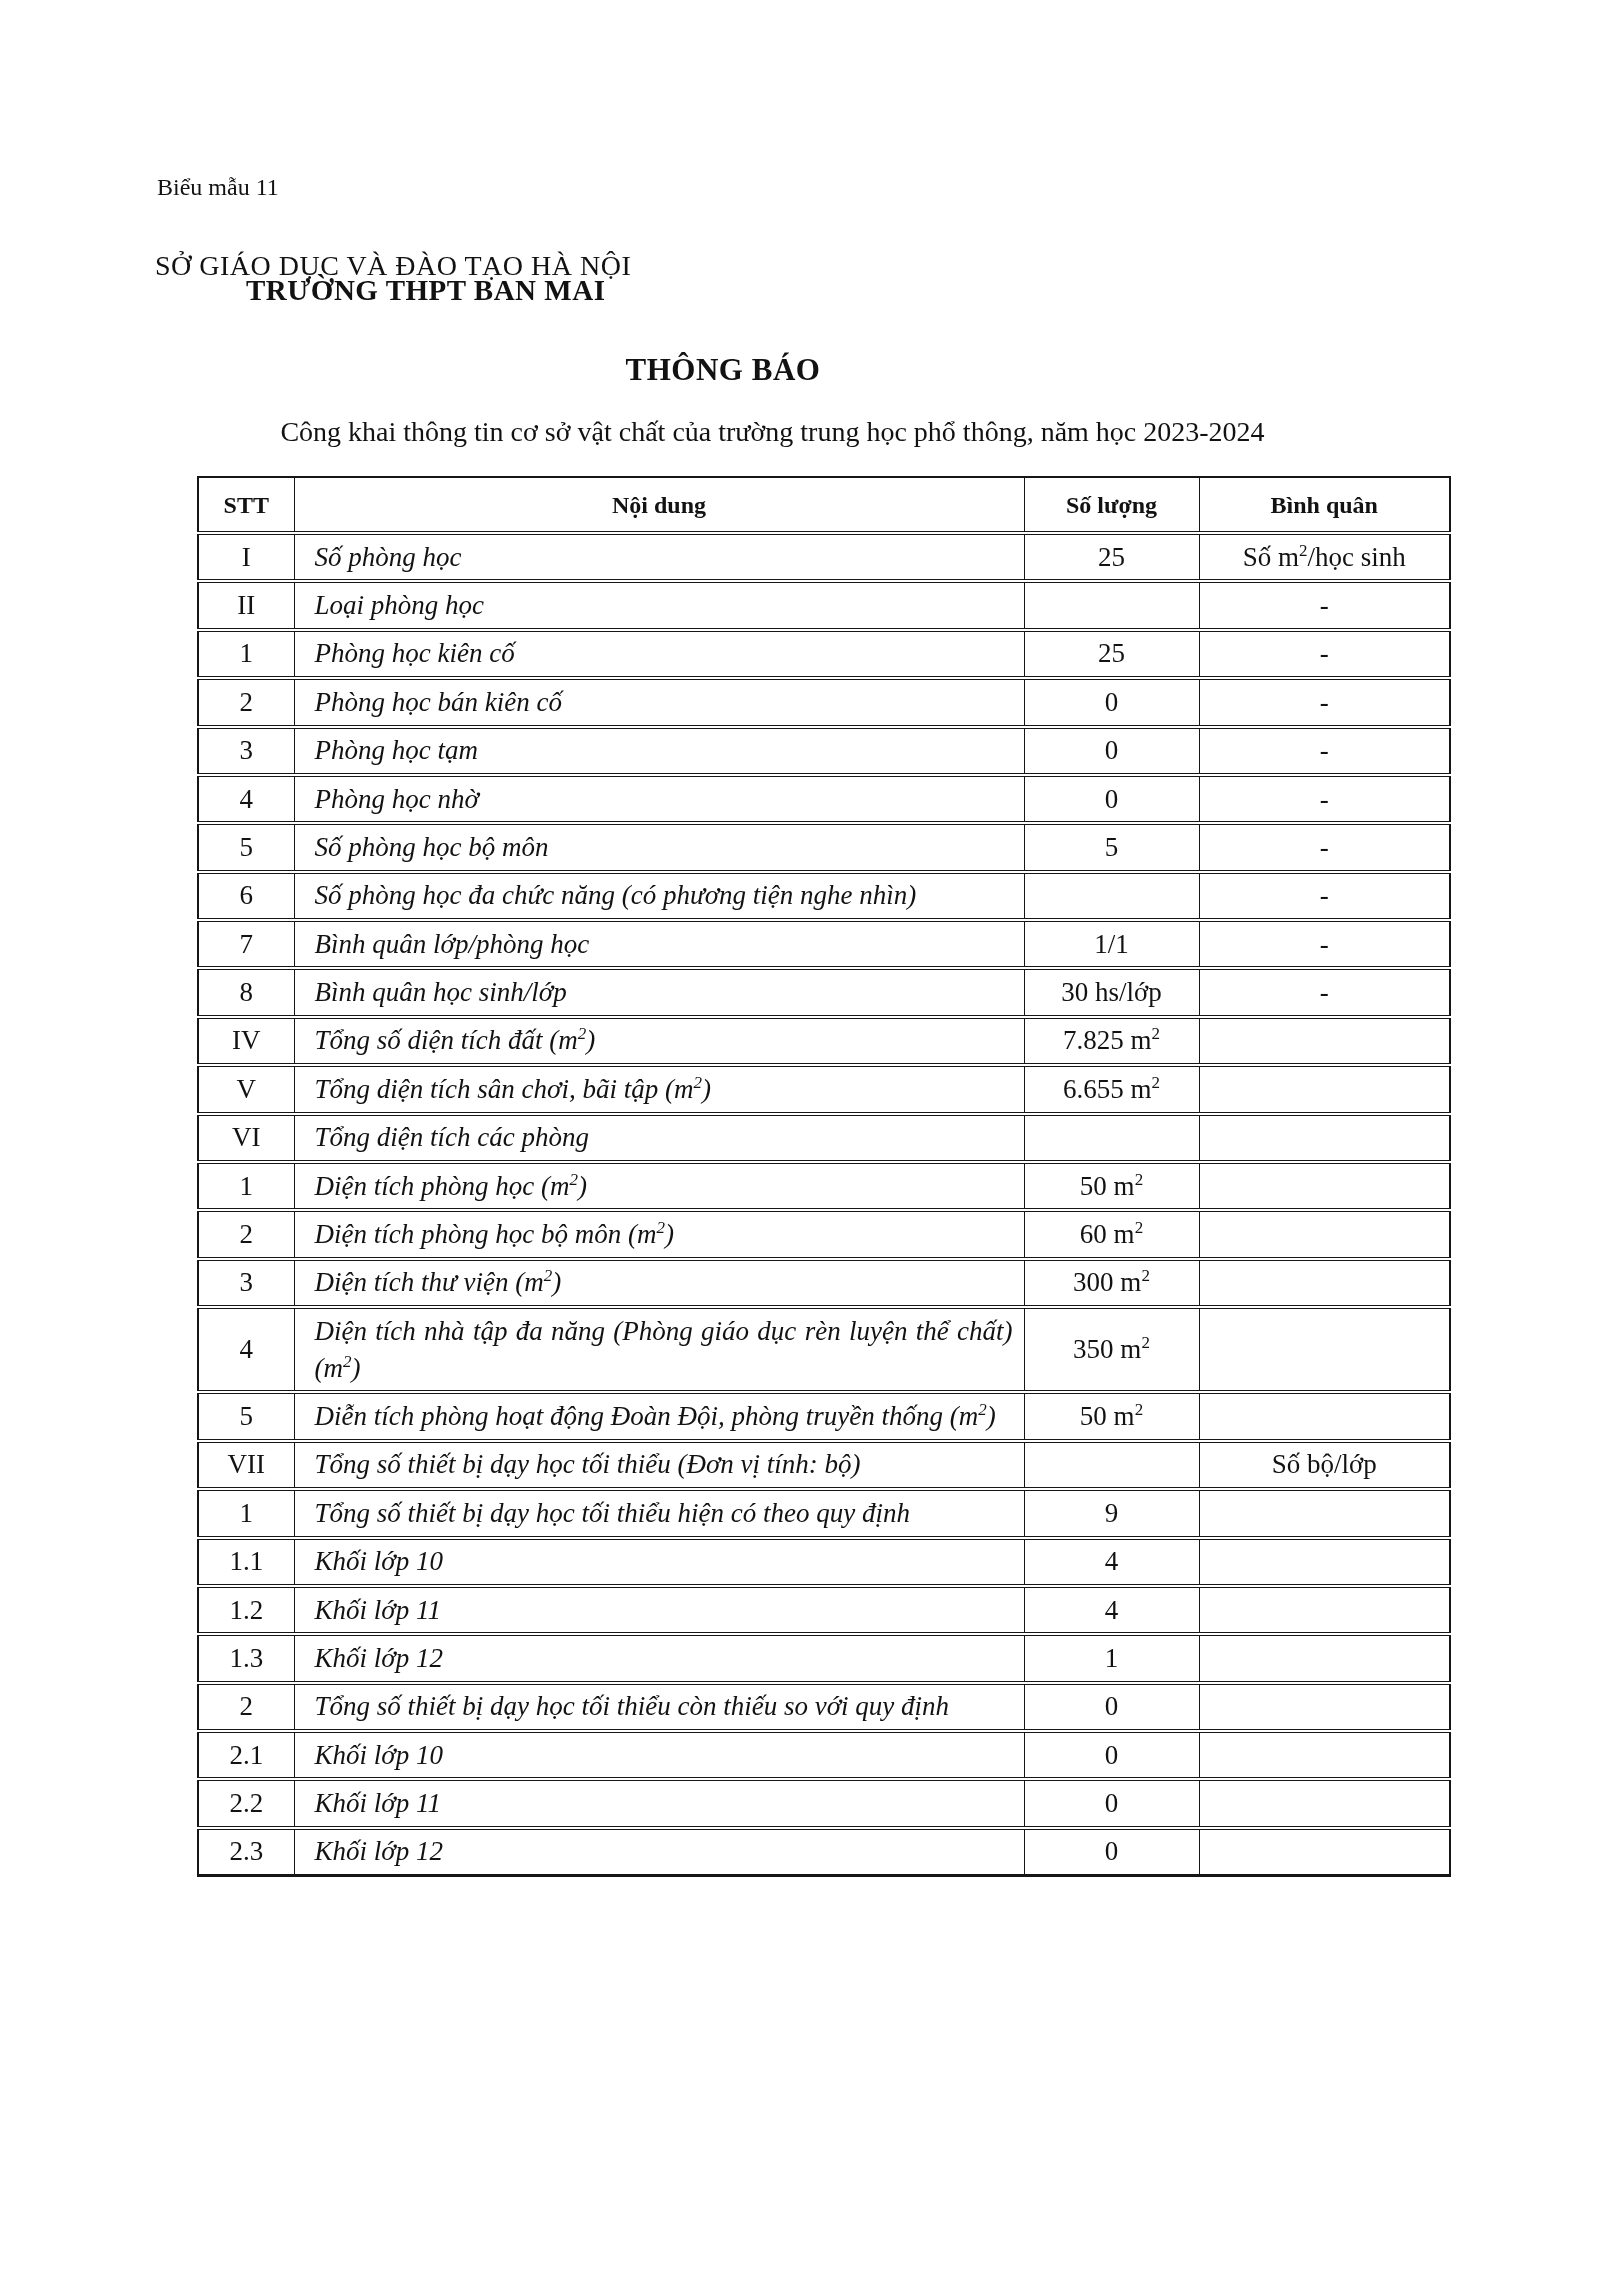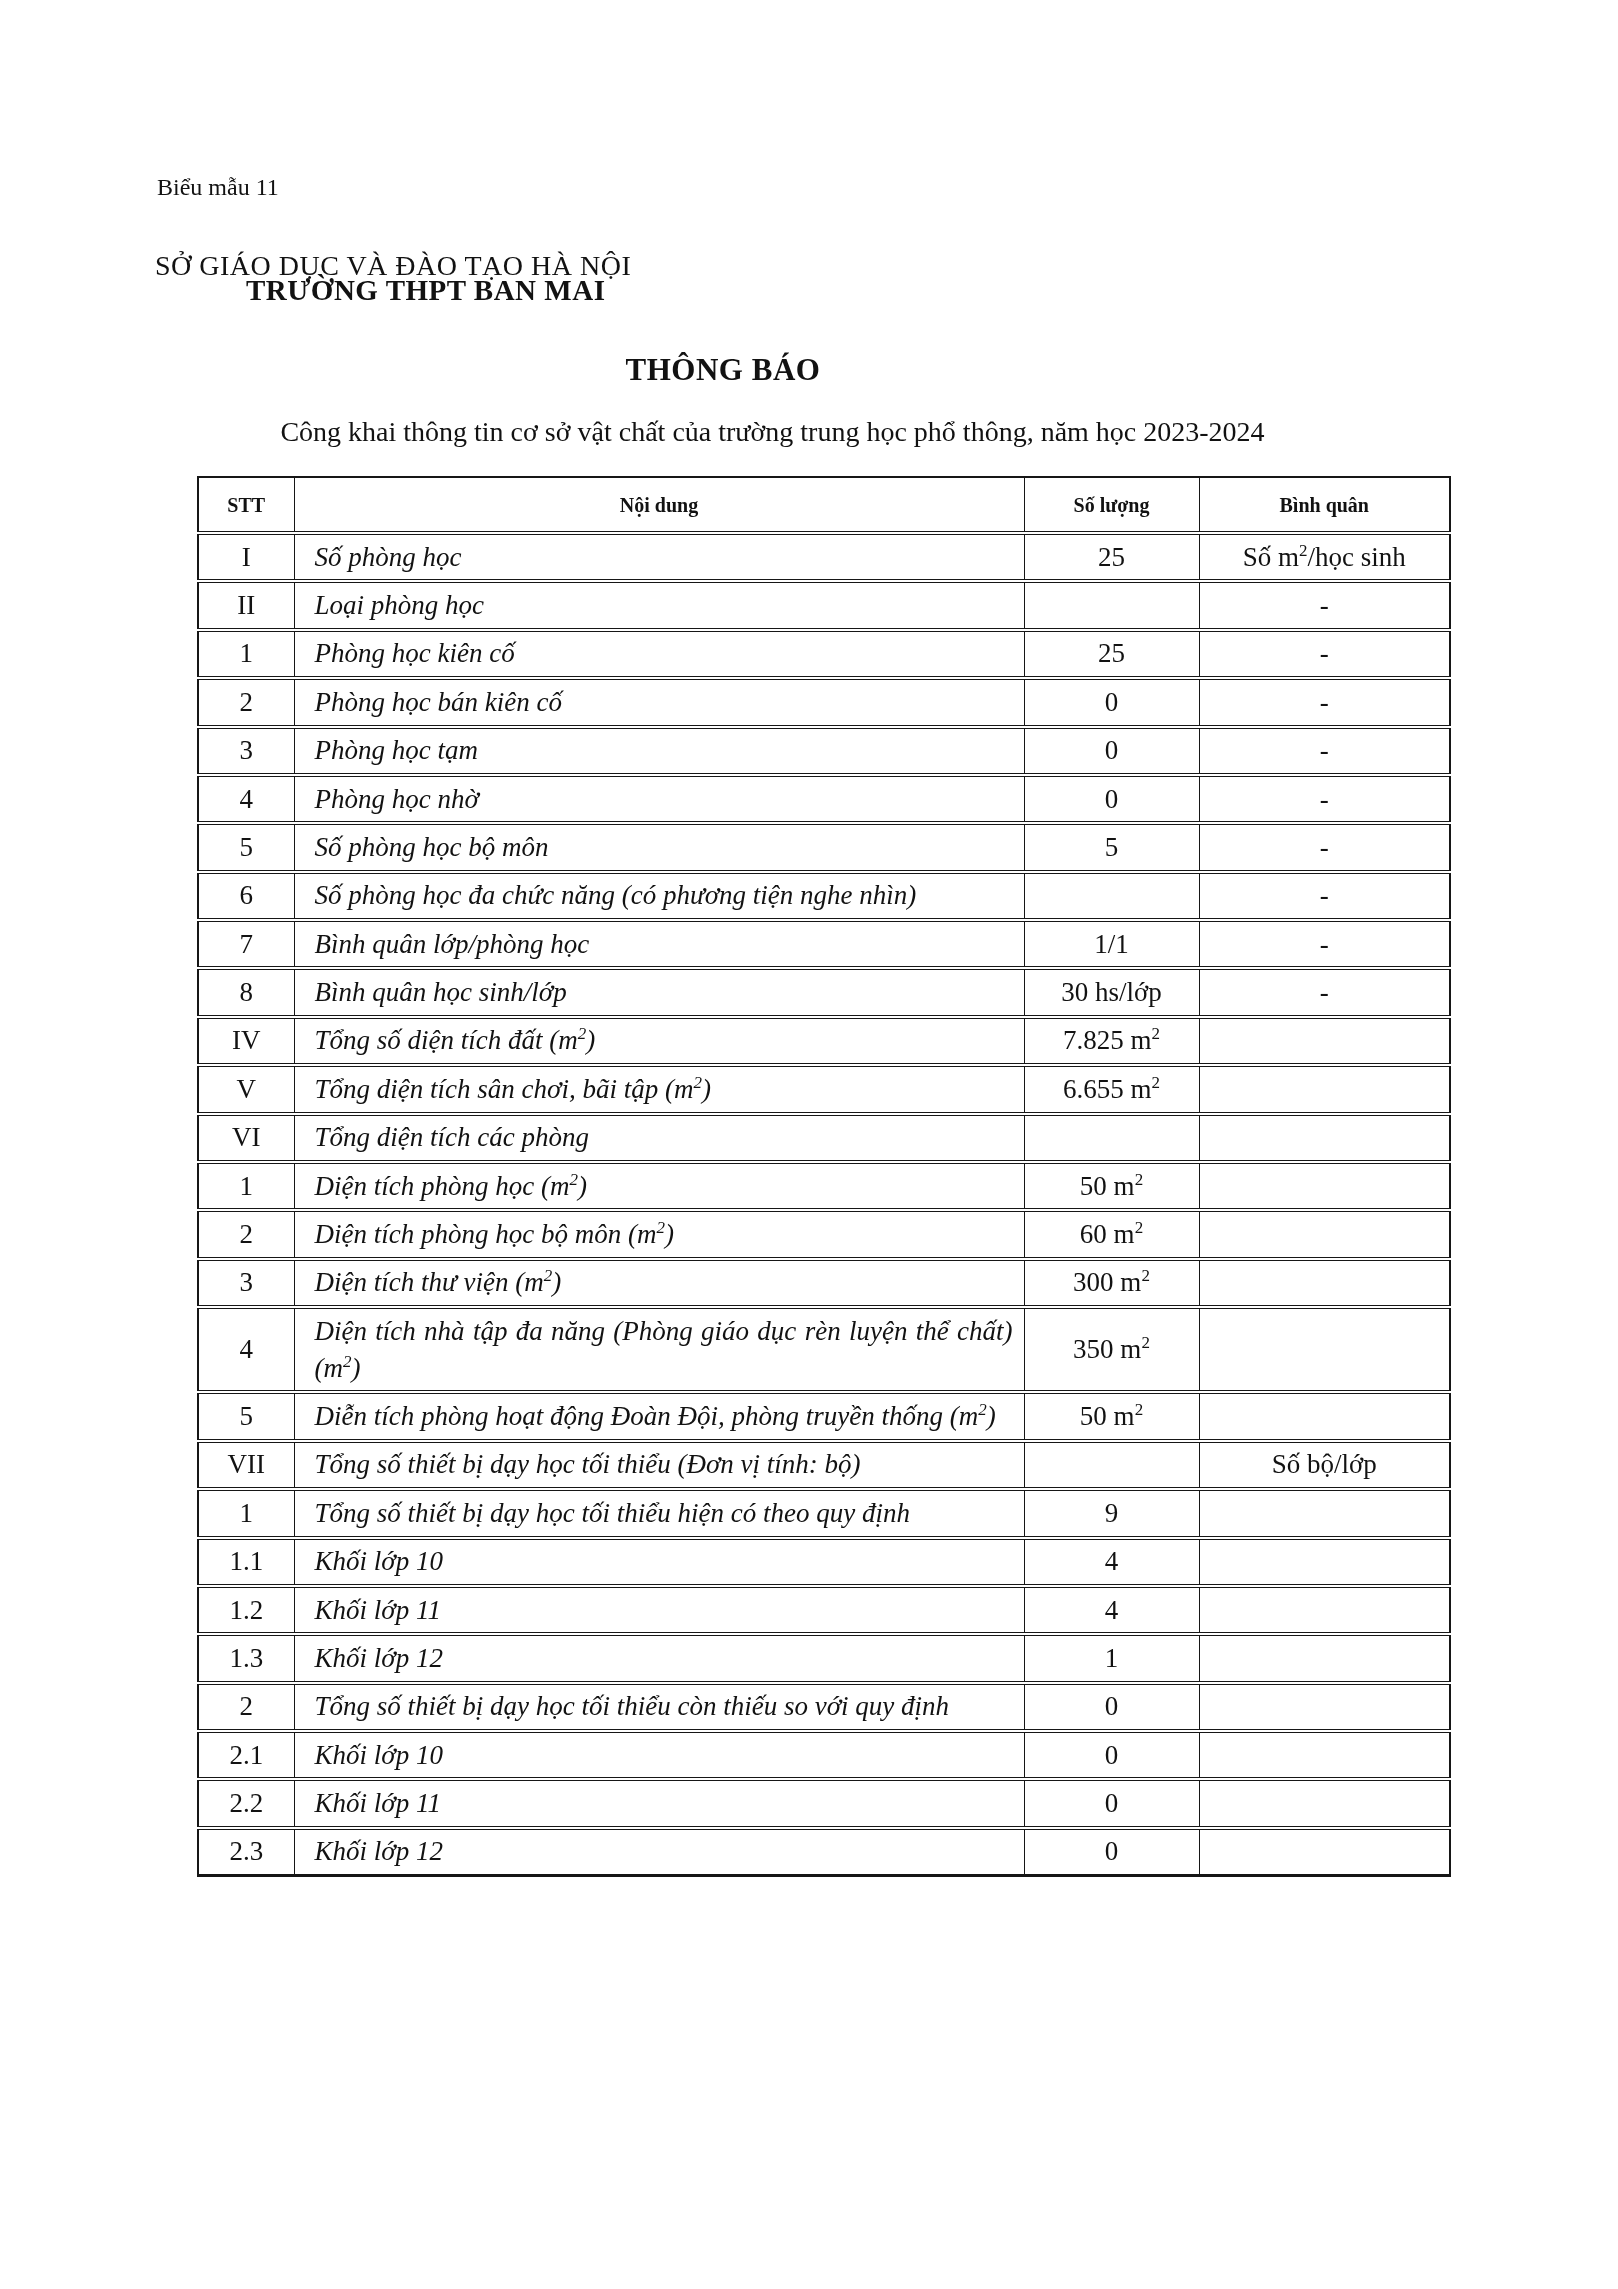--- a/index.html
+++ b/index.html
@@ -38,21 +38,21 @@
   }
   .facilities th, .facilities td{
     border-left:1.8px solid #161616;
     border-right:1.8px solid #161616;
     border-top:4.6px double #161616;
     border-bottom:4.6px double #161616;
     vertical-align:middle;
     overflow:hidden;
   }
   .facilities th{
-    font-size:20px; font-weight:bold;
+    font-size:24px; font-weight:bold;
     line-height:42px; padding:5.5px 3.7px;
     text-align:center;
     border-top:2.8px solid #161616;
   }
   .facilities td{
     font-size:27px; line-height:37px; padding:3.7px 3.7px;
   }
   .facilities tr:last-child td{ border-bottom:3.7px solid #161616; }
   .facilities th:first-child, .facilities td:first-child{ border-left:2.8px solid #161616; }
   .facilities th:last-child,  .facilities td:last-child { border-right:2.8px solid #161616; }

